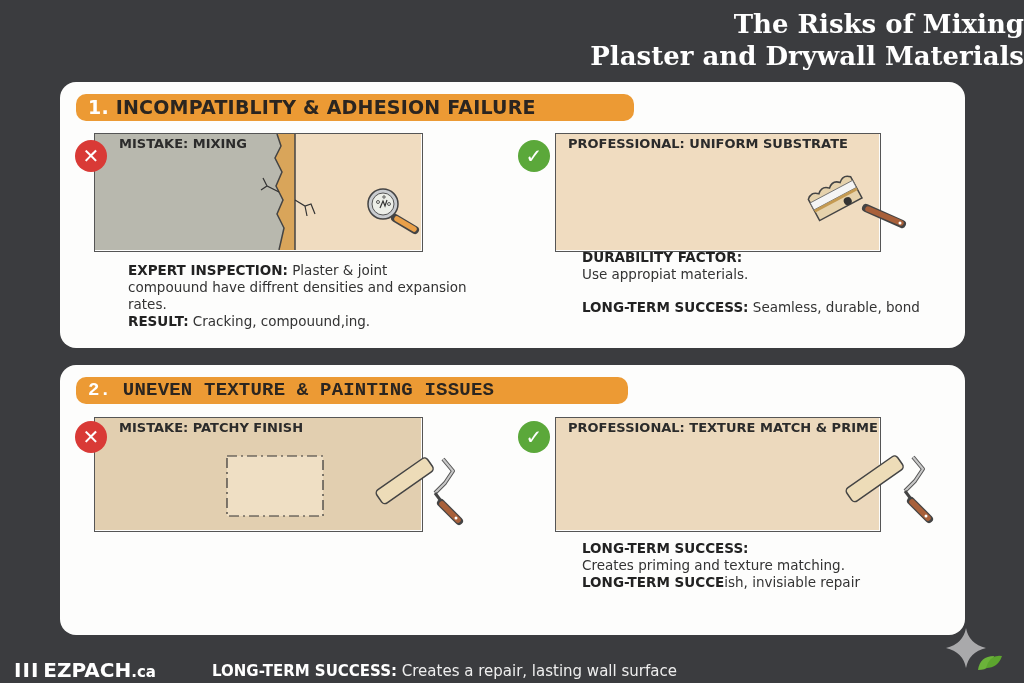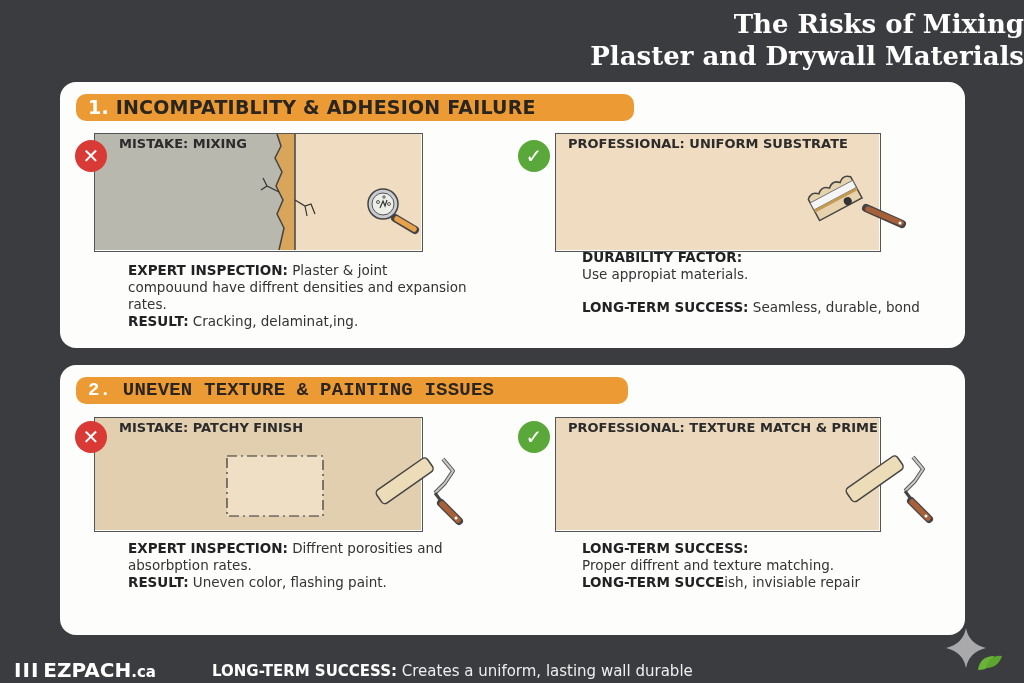--- a/index.html
+++ b/index.html
@@ -140,21 +140,21 @@
       <line x1="64" y1="45" x2="97" y2="59" stroke="#a8603a" stroke-width="5.5" stroke-linecap="round"></line>
       <circle cx="96" cy="59" r="1.5" fill="#fff"></circle>
     </svg>
   </div>
   <div class="badge ok">✓</div>
 
   <div class="desc left">
     <b>EXPERT INSPECTION:</b>
     <span>Plaster &amp; joint compouund have diffrent densities and expansion rates.</span><br>
     <b>RESULT:</b>
-    <span>Cracking, delaminat,ing.</span>
+    <span>Cracking, compouund,ing.</span>
   </div>
   <div class="desc right">
     <b>DURABILITY FACTOR:</b><br>
     <span>Use appropiat materials.</span>
     <span class="gap"></span>
     <b>LONG-TERM SUCCESS:</b>
     <span>Seamless, durable, bond</span>
   </div>
 </div>
 
@@ -196,40 +196,34 @@
     <path d="M78 6 L88 18 L80 30 L70 40" stroke="#c9c9c9" stroke-width="2" fill="none" stroke-linejoin="round"></path>
     <g transform="rotate(-35 40 30)">
       <rect x="10" y="20" width="62" height="16" rx="4" fill="#eddcb8" stroke="#444" stroke-width="1.5"></rect>
     </g>
     <line x1="70" y1="40" x2="76" y2="48" stroke="#444" stroke-width="3"></line>
     <line x1="76" y1="50" x2="94" y2="68" stroke="#444" stroke-width="8" stroke-linecap="round"></line>
     <line x1="77" y1="51" x2="93" y2="67" stroke="#a8603a" stroke-width="5.5" stroke-linecap="round"></line>
     <circle cx="91" cy="65" r="1.5" fill="#fff"></circle>
   </svg>
 
-  <div class="desc left">
-    <b>EXPERT INSPECTION:</b>
-    <span>Diffrent porosities and absorbption rates.</span><br>
-    <b>RESULT:</b>
-    <span>Uneven color, flashing paint.</span>
-  </div>
   <div class="desc right">
     <b>LONG-TERM SUCCESS:</b><br>
-    <span>Proper diffrent and texture matching.</span><br>
+    <span>Creates priming and texture matching.</span><br>
     <b>LONG-TERM SUCCE</b><span>ish, invisiable repair</span>
   </div>
 </div>
 
 <div class="footer">
   <div class="brand">
     <span class="bars">III</span><span>EZPACH</span><span class="tld">.ca</span>
   </div>
   <div class="tagline">
     <b>LONG-TERM SUCCESS:</b>
-    <span>Creates a uniform, lasting wall durable</span>
+    <span>Creates a repair, lasting wall surface</span>
   </div>
 </div>
 
 <svg class="sparkle" width="66" height="50" viewBox="0 0 66 50">
   <path d="M24 2 Q27 18 44 22 Q27 26 24 42 Q21 26 4 22 Q21 18 24 2 Z" fill="#a9a9ab"></path>
   <path d="M36 44 Q38 30 52 30 Q50 44 36 44 Z" fill="#6bb23a"></path>
   <path d="M44 42 Q48 28 60 30 Q56 42 44 42 Z" fill="#5ca52e"></path>
 </svg>
 
 </body></html>

